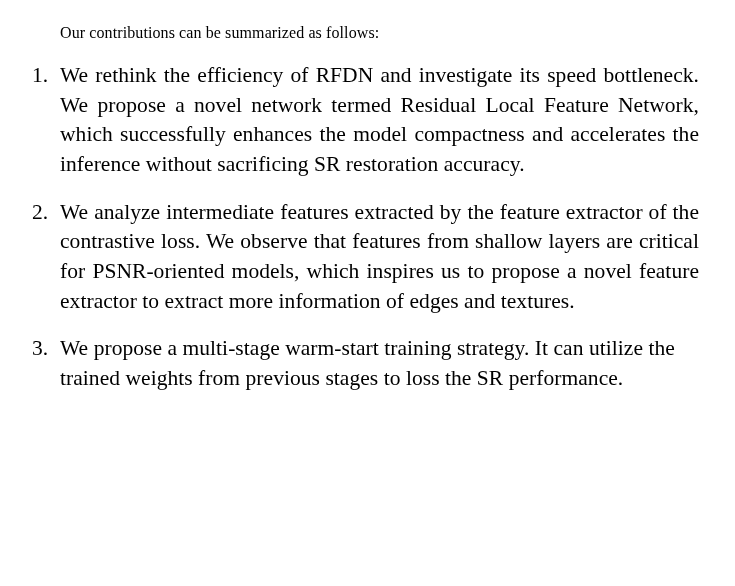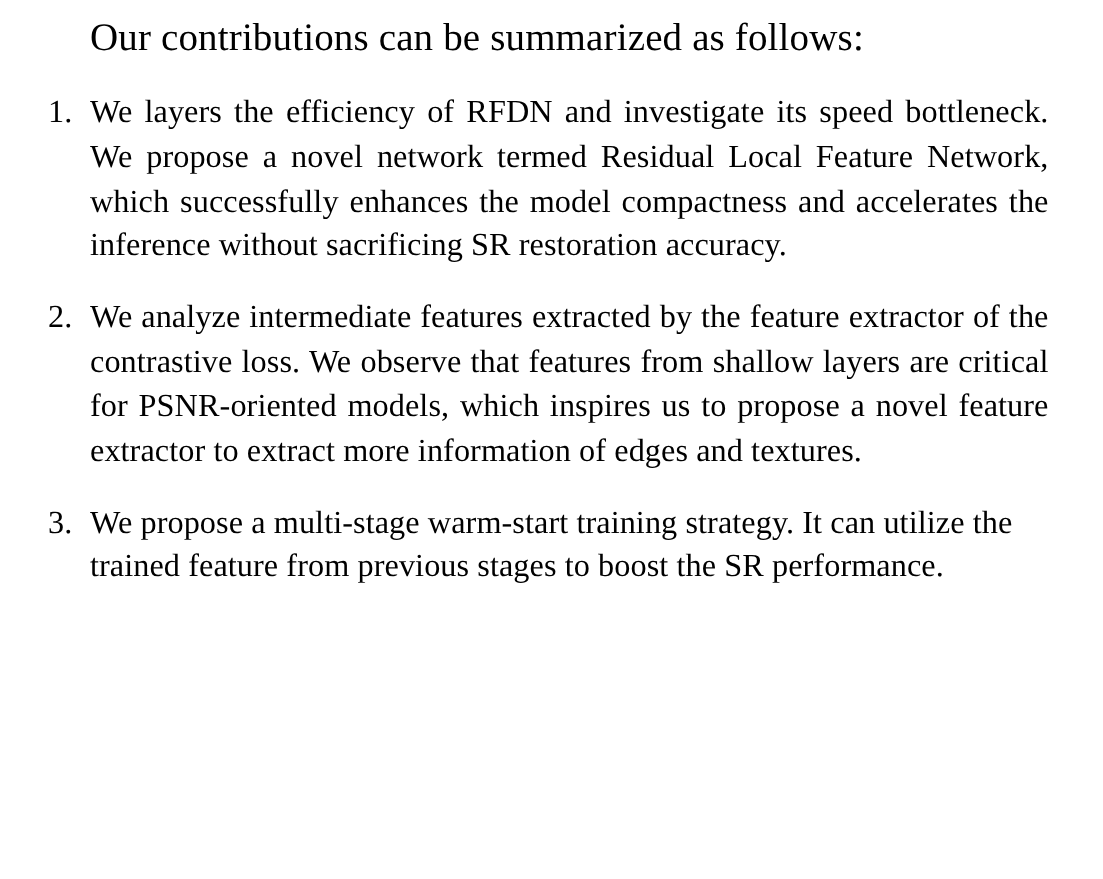--- a/index.html
+++ b/index.html
@@ -15,25 +15,25 @@
     overflow: hidden;
   }
   .page {
     position: relative;
     width: 735px;
     height: 586px;
     box-sizing: border-box;
     padding: 8px 36px 0 30px;
   }
   .intro-para {
-    font-size: 26px;
+    font-size: 16px;
     line-height: 1.32;
     text-align: justify;
     text-indent: 30px;
-    margin: 0 0 6px 0;
+    margin: 14px 0 6px 0;
     letter-spacing: 0.1px;
   }
   .list {
     margin: 0;
     padding: 0;
     list-style: none;
   }
   .list-item {
     display: flex;
     align-items: flex-start;
@@ -71,27 +71,27 @@
 <body>
 
 <div class="page">
 
   <p class="intro-para">Our contributions can be summarized as follows:</p>
 
   <ol class="list">
 
     <li class="list-item">
       <span class="marker">1.</span>
-      <span class="item-text"><span>We layers the efficiency of RFDN and investigate its speed bottleneck. We propose a novel network termed </span><span class="emph">Residual Local Feature Network</span><span>, which successfully enhances the model compactness and accelerates the inference without sacrificing SR restoration accuracy.</span></span>
+      <span class="item-text"><span>We rethink the efficiency of RFDN and investigate its speed bottleneck. We propose a novel network termed </span><span class="emph">Residual Local Feature Network</span><span>, which successfully enhances the model compactness and accelerates the inference without sacrificing SR restoration accuracy.</span></span>
     </li>
 
     <li class="list-item">
       <span class="marker">2.</span>
       <span class="item-text">We analyze intermediate features extracted by the feature extractor of the contrastive loss. We observe that features from shallow layers are critical for PSNR-oriented models, which inspires us to propose a novel feature extractor to extract more information of edges and textures.</span>
     </li>
 
     <li class="list-item">
       <span class="marker">3.</span>
-      <span class="item-text last">We propose a multi-stage warm-start training strategy. It can utilize the trained feature from previous stages to boost the SR performance.</span>
+      <span class="item-text last">We propose a multi-stage warm-start training strategy. It can utilize the trained weights from previous stages to loss the SR performance.</span>
     </li>
 
   </ol>
 </div>
 
 </body></html>

